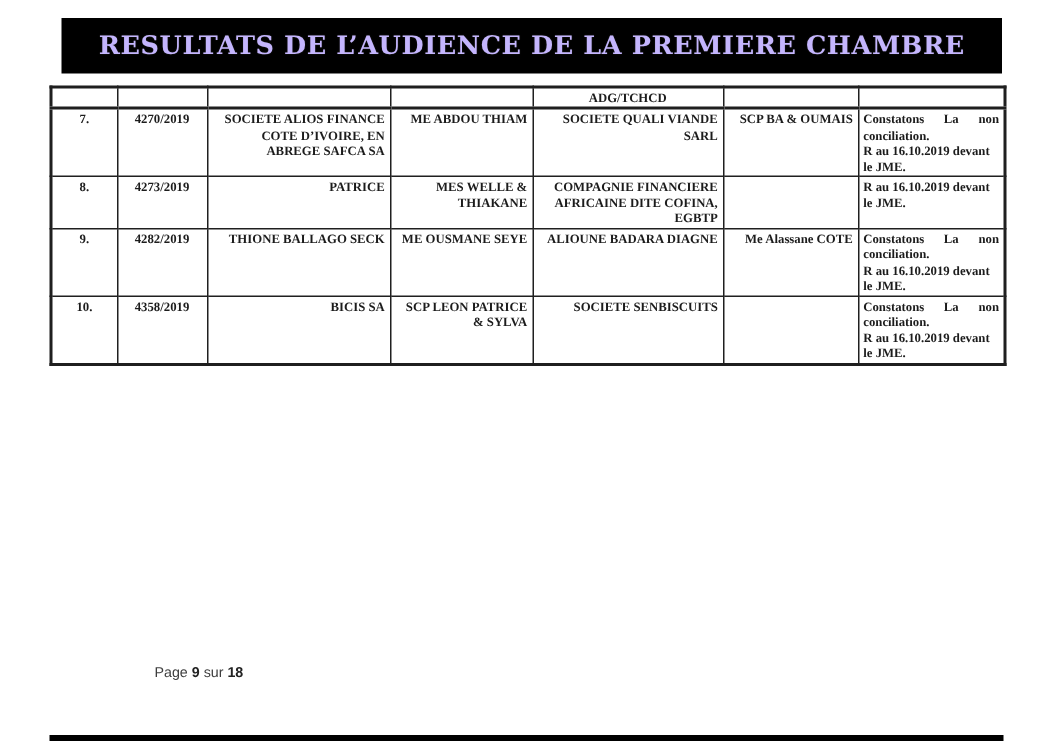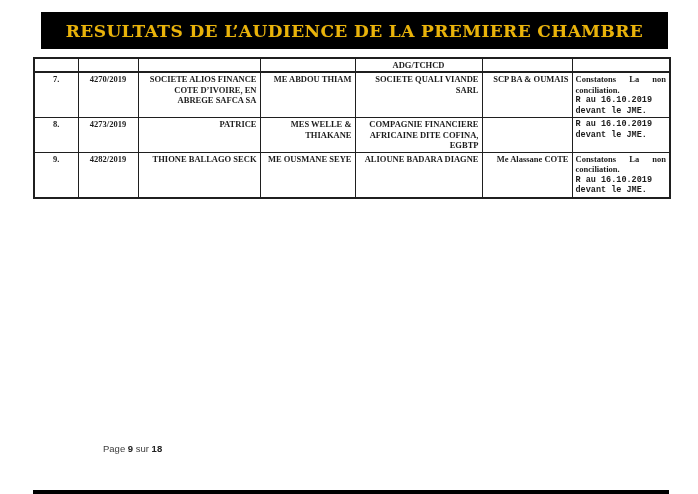--- a/index.html
+++ b/index.html
@@ -10,21 +10,21 @@
   }
   .sheet{position:absolute;inset:0;}
 
   
   .banner{
     position:absolute;left:41px;top:12px;width:627px;height:37px;
     background:#000000;
     display:flex;align-items:center;justify-content:center;
   }
   .banner-title{
-    color:#eab308;
+    color:#c4b5fd;
     font-family:"DejaVu Serif", serif;
     font-weight:bold;
     font-size:17px;
     letter-spacing:0.4px;
     white-space:nowrap;
     text-shadow:0 0 1px #2a2a2a;
   }
 
   
   table.results{
@@ -47,21 +47,21 @@
   tr.subheader-row{height:14px;padding-left:21px;}
   tr.subheader-row td{border-bottom-width:2px;text-align:center;vertical-align:middle;padding:0 2px;}
   tbody tr:nth-child(2){height:44px;}
   tbody tr:nth-child(3){height:34px;}
   tbody tr:nth-child(4){height:42px;}
   tbody tr:nth-child(5){height:43px;}
   td.c-num{text-align:center;vertical-align:middle;}
   td.c-name{text-align:right;}
   td.c-dec{text-align:left;margin-left:20px;}
   .dec-l1{text-align:justify;}
-  .dec-l2{text-align:left;font-family:Liberation Mono, monospace;}
+  .dec-l2{text-align:left;}
 
   
   .page-footer{
     position:absolute;left:63px;top:443px;
     font-family:"Liberation Sans", sans-serif;
     font-size:9.5px;color:#3d3d3d;
     white-space:nowrap;
     padding-left:40px;
   }
   .page-footer b{color:#222222;}
@@ -127,20 +127,32 @@
           <td class="c-num">4282/2019</td>
           <td class="c-name">THIONE BALLAGO SECK</td>
           <td class="c-name">ME OUSMANE SEYE</td>
           <td class="c-name">ALIOUNE BADARA DIAGNE</td>
           <td class="c-name">Me Alassane COTE</td>
           <td class="c-dec">
             <div class="dec-l1">Constatons La non conciliation.</div>
             <div class="dec-l2">R au 16.10.2019 devant le JME.</div>
           </td>
         </tr>
+        <tr>
+          <td class="c-num">10.</td>
+          <td class="c-num">4358/2019</td>
+          <td class="c-name">BICIS SA</td>
+          <td class="c-name">SCP LEON PATRICE &amp; SYLVA</td>
+          <td class="c-name">SOCIETE SENBISCUITS</td>
+          <td class="c-name"></td>
+          <td class="c-dec">
+            <div class="dec-l1">Constatons La non conciliation.</div>
+            <div class="dec-l2">R au 16.10.2019 devant le JME.</div>
+          </td>
+        </tr>
       </tbody>
   </table>
 
   <div class="page-footer">
     <span>Page </span><b>9</b><span> sur </span><b>18</b>
   </div>
 
   <div class="bottom-bar"></div>
 
 </div>

